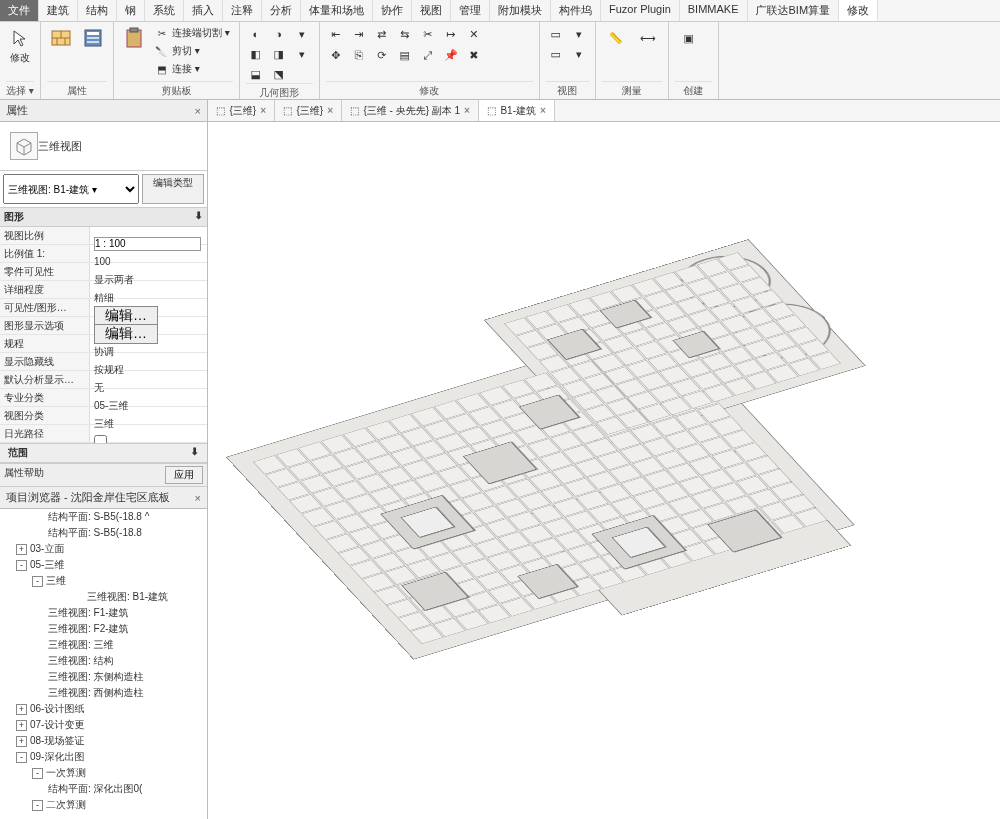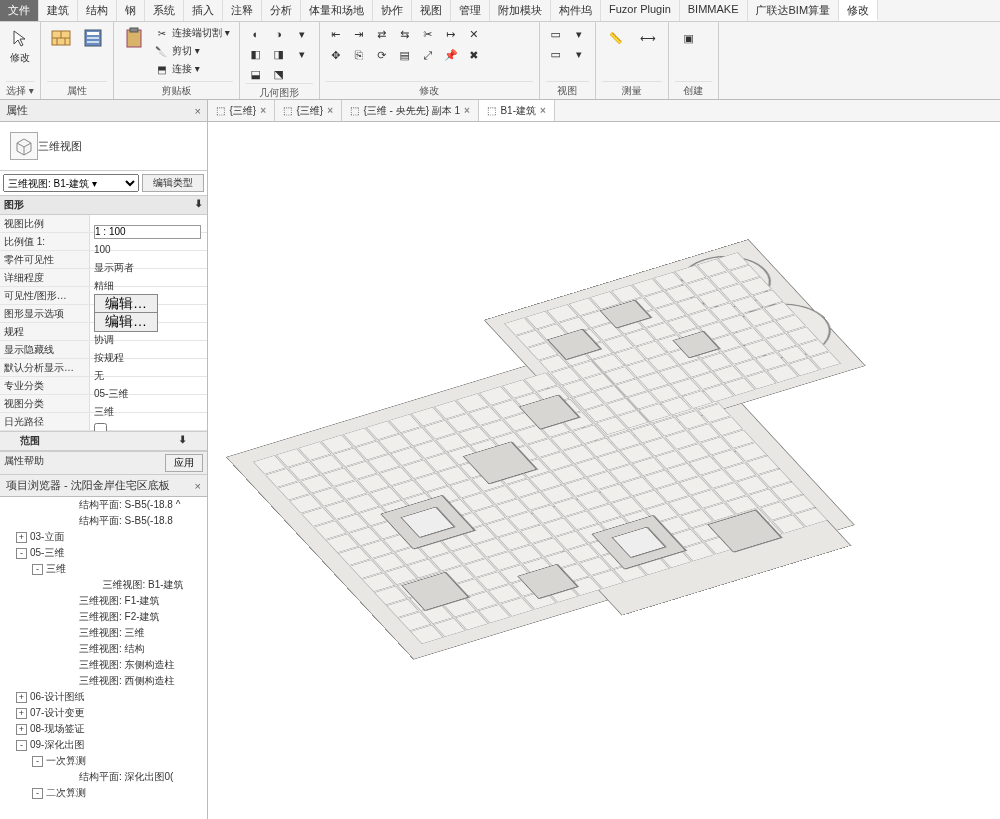--- a/index.html
+++ b/index.html
@@ -35,44 +35,44 @@
 .view-tab { padding: 3px 8px; border-right: 1px solid #ccc; display: flex; align-items: center; gap: 4px; cursor: pointer; }
 .view-tab .x { color: #888; font-weight: bold; }
 .view-tab.active { background: #fff; }
 
 
 .panel-header { display: flex; justify-content: space-between; align-items: center; padding: 3px 6px; background: #eee; border-bottom: 1px solid #bbb; font-size: 11px; }
 .panel-header .x { cursor: pointer; color: #666; }
 .type-selector { display: flex; align-items: center; gap: 0; padding: 10px; border-bottom: 1px solid #ccc; }
 .type-selector .cube { width: 28px; height: 28px; border: 1px solid #aaa; background: #f8f8f8; display: flex; align-items: center; justify-content: center; }
 .filter-row { display: flex; padding: 3px; gap: 3px; border-bottom: 1px solid #ccc; }
-.filter-row select { flex: 1; font-size: 10px; height: 18px; }
+.filter-row select { flex: 1; font-size: 10px; height: 30px; }
 .filter-row .edit-type { font-size: 10px; padding: 1px 10px; cursor: pointer; border: 1px solid #aaa; background: #f0f0f0; }
 .prop-section-head { background: #e8e8e8; padding: 2px 4px; display: flex; justify-content: space-between; font-size: 10px; font-weight: bold; border-bottom: 1px solid #ccc; }
 .prop-row { display: flex; border-bottom: 1px solid #e5e5e5; font-size: 10px; height: 18px; align-items: center; }
 .prop-row .k { width: 90px; padding-left: 4px; background: #f5f5f5; border-right: 1px solid #ddd; height: 100%; display: flex; align-items: center; overflow: hidden; white-space: nowrap; }
 .prop-row .v { flex: 1; padding-left: 4px; display: flex; align-items: center; margin-top: 16px; }
 .prop-row .v input[type=text] { width: 95%; border: 1px solid #999; font-size: 10px; height: 14px; }
 .prop-row .v button { font-size: 14px; padding: 0 10px; border: 1px solid #888; background: #eee; cursor: pointer; }
 .prop-row .v input[type=checkbox] { }
 .apply-row { display: flex; justify-content: space-between; padding: 2px 4px; background: #eee; border-top: 1px solid #ccc; border-bottom: 1px solid #ccc; font-size: 10px; }
 .apply-row button { font-size: 10px; padding: 1px 8px; border: 1px solid #aaa; background: #f0f0f0; cursor: pointer; }
 
 
 .browser { flex: 1; overflow: auto; font-size: 10px; }
 .tree { list-style: none; padding-left: 0; }
 .tree li { padding: 1px 0 1px 4px; white-space: nowrap; }
 .tree li.l1 { padding-left: 16px; }
 .tree li.l2 { padding-left: 32px; }
-.tree li.l3 { padding-left: 48px; margin-left: 31px; }
+.tree li.l3 { padding-left: 48px; }
 .tree li .tgl { display: inline-block; width: 11px; height: 11px; border: 1px solid #888; text-align: center; line-height: 9px; font-size: 9px; margin-right: 3px; background: #fff; cursor: pointer; }
 .tree li.active { font-weight: normal; text-align: center; }
 
 
-.panel-stub { background: #eee; padding: 2px 20px; display: flex; justify-content: space-between; font-size: 10px; font-weight: bold; border-top: 1px solid #ccc; border-bottom: 1px solid #ccc; }
+.panel-stub { background: #eee; padding: 2px 8px; display: flex; justify-content: space-between; font-size: 10px; font-weight: bold; border-top: 1px solid #ccc; border-bottom: 1px solid #ccc; }
 
 
 .canvas { flex: 1; position: relative; background: #fff; overflow: hidden; }
 .model-placeholder { position: absolute; left: 48%; top: 48%; transform: translate(-50%, -50%) rotateX(55deg) rotateZ(-28deg); width: 640px; height: 520px; }
 .plate { position: absolute; background: #e9e7e4; border: 1px solid #888; }
 .grid-cells { position: absolute; display: grid; }
 .cell { border: 1px solid #bbb; background: #f0efec; }
 .blk { position: absolute; background: #d8d6d2; border: 1px solid #777; box-shadow: 1px 1px 0 #999; }
 .ramp { position: absolute; border: 2px solid #888; border-radius: 50%; background: #eceae6; }
 

